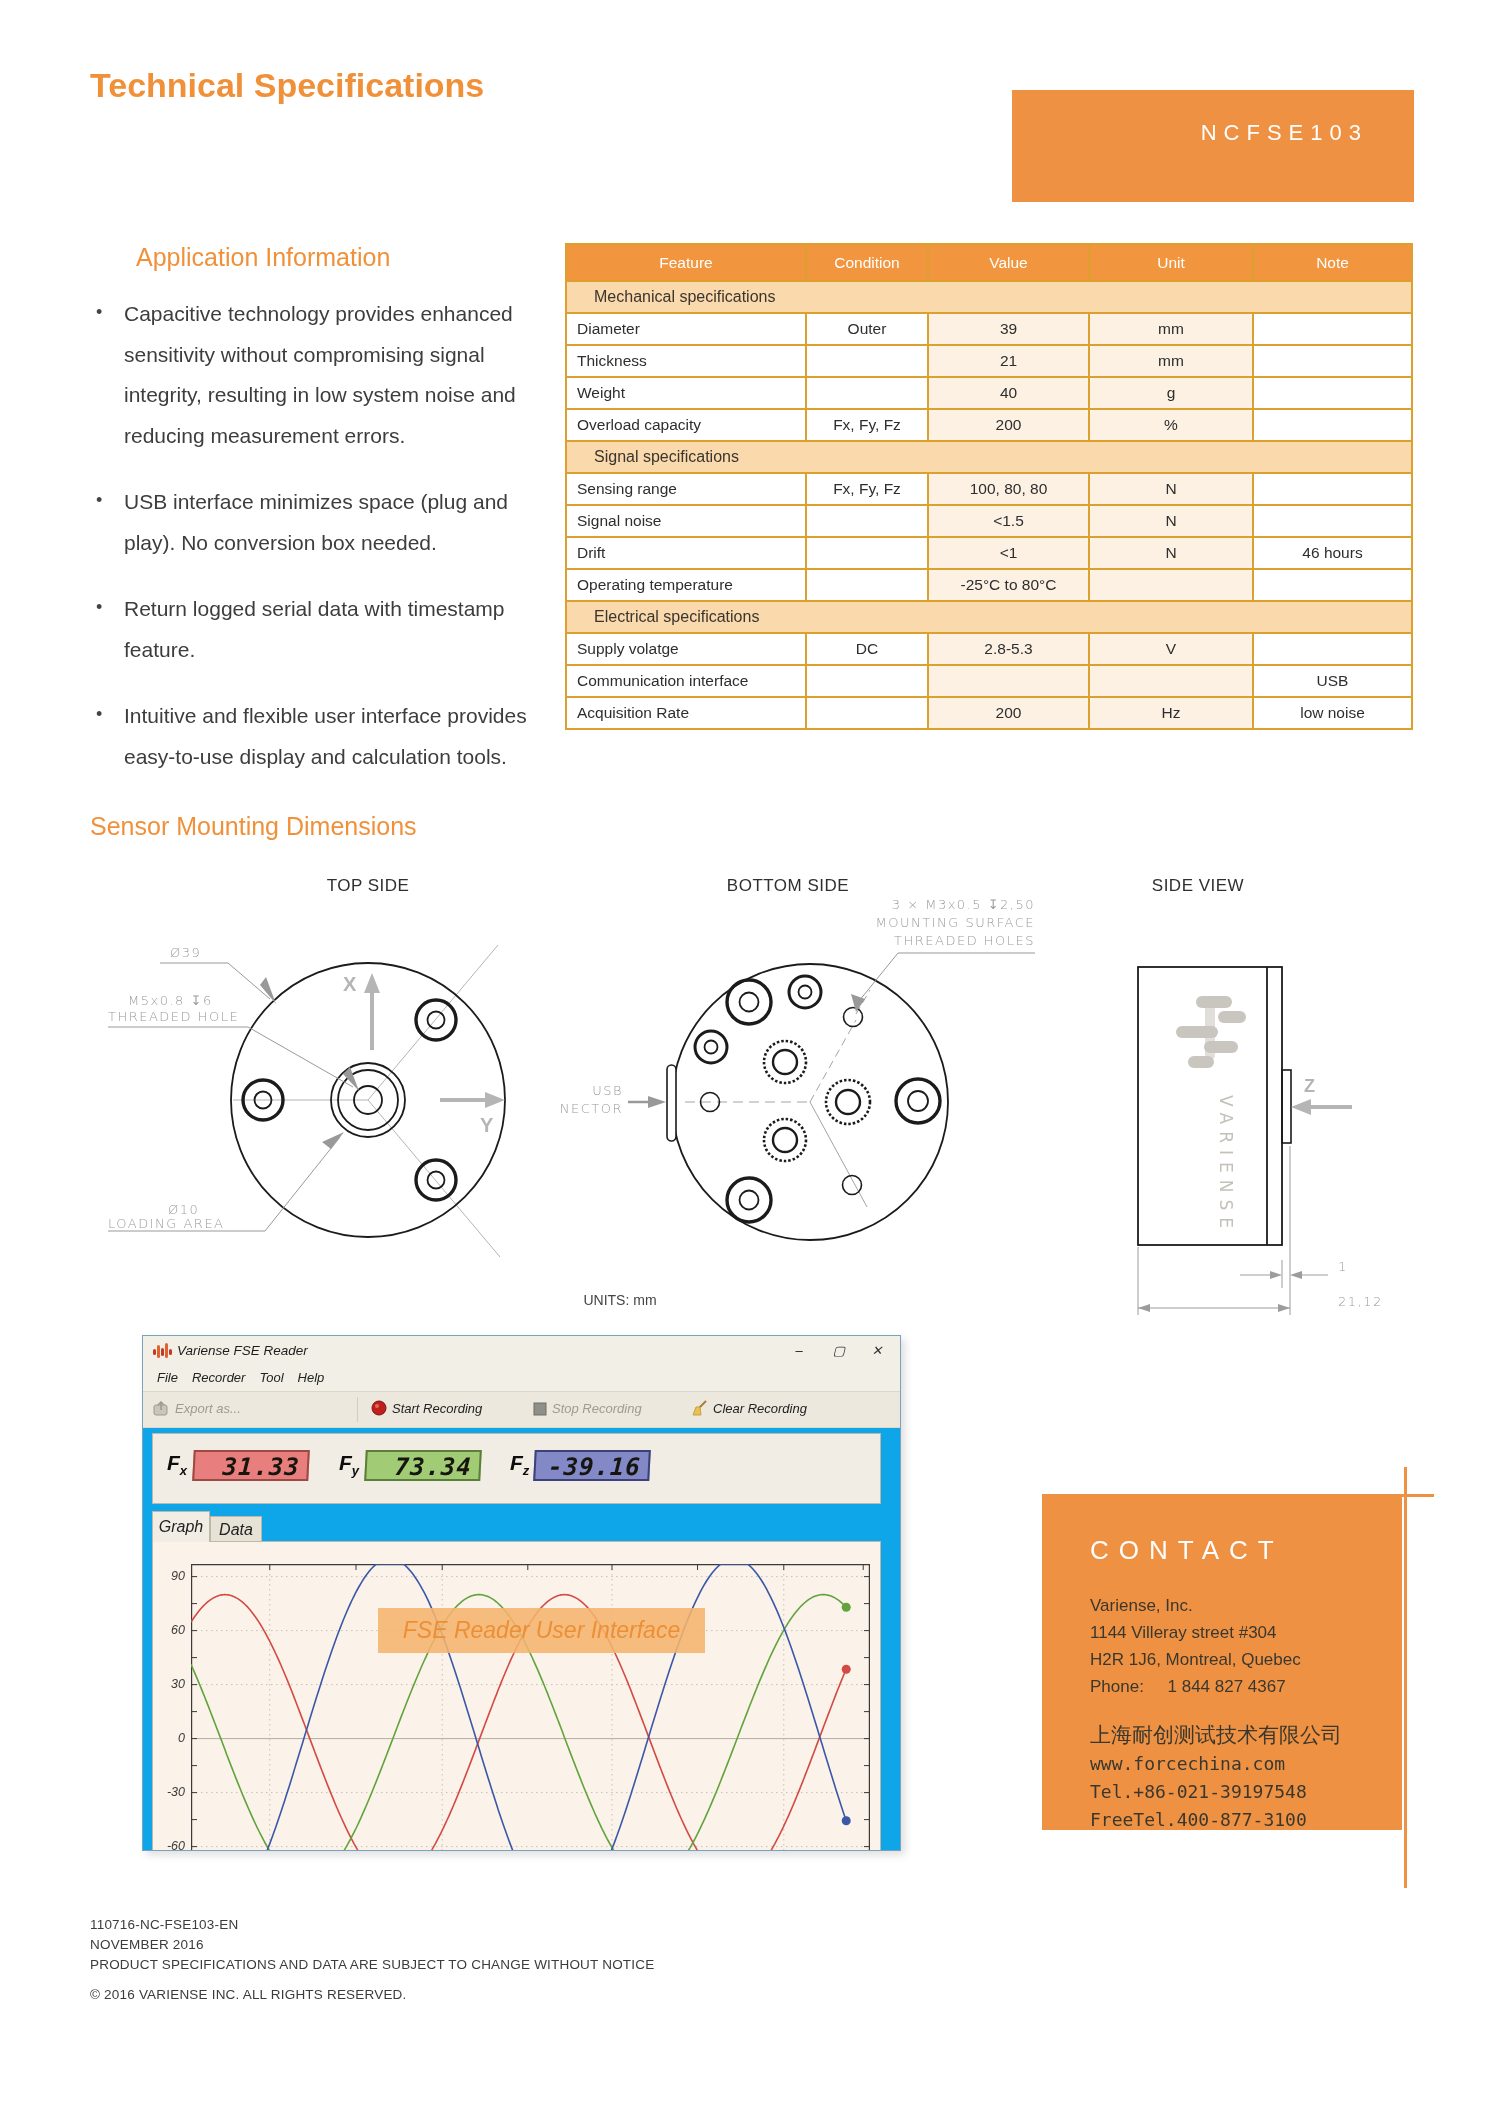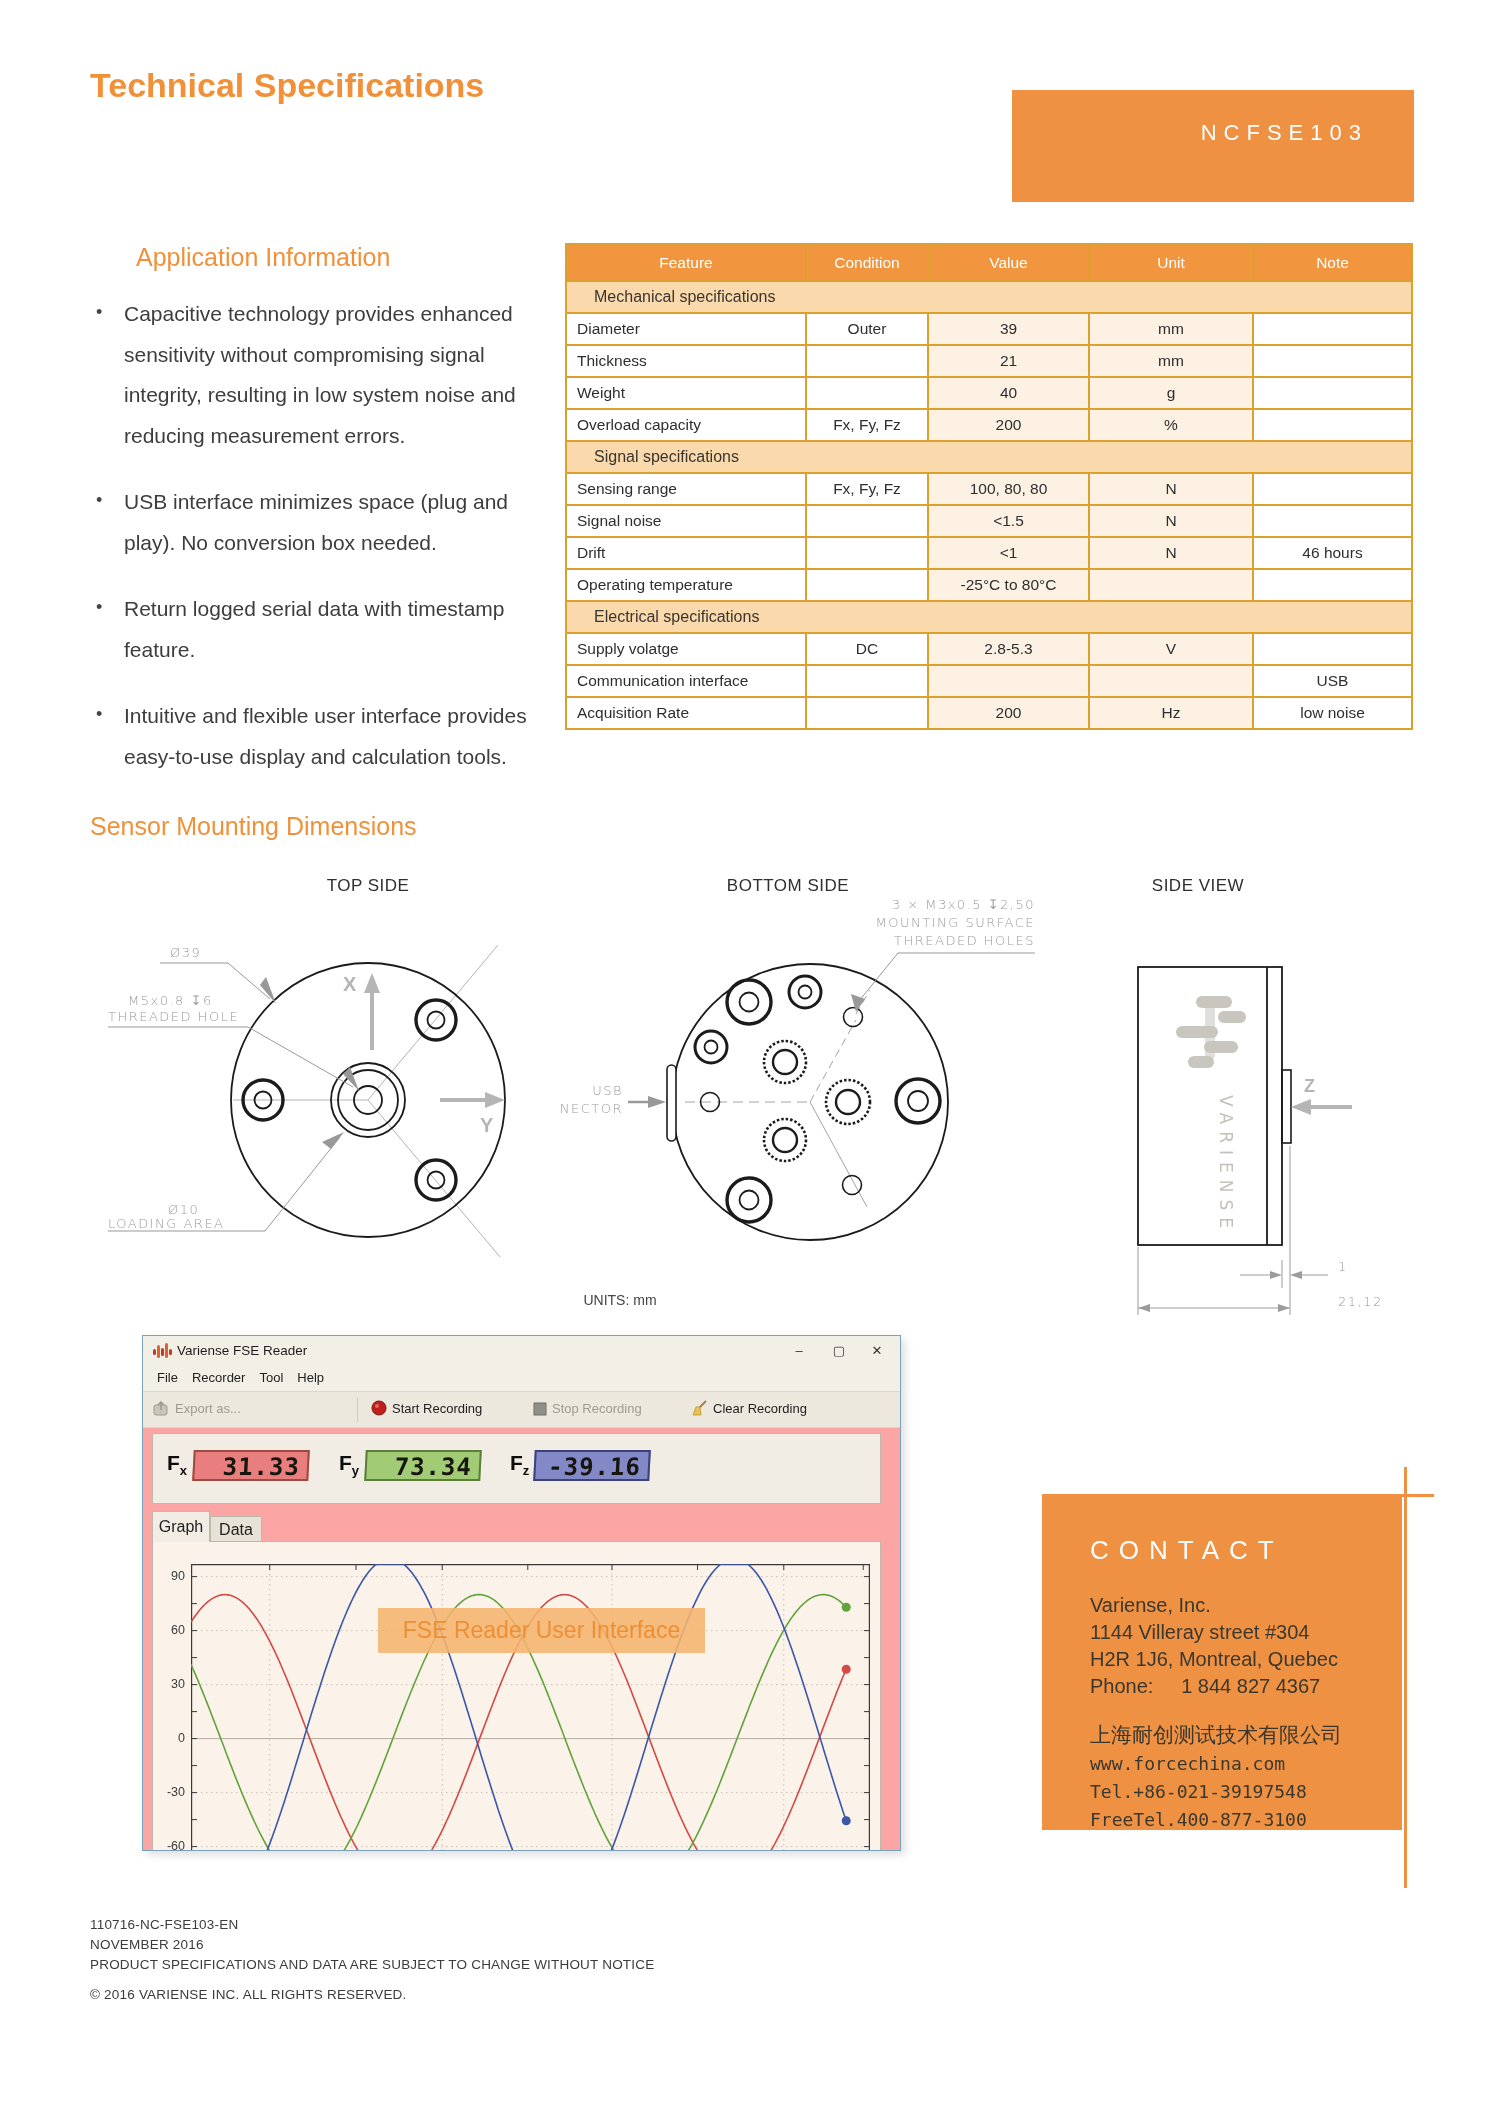--- a/index.html
+++ b/index.html
@@ -25,22 +25,22 @@
   table.spec th:first-child{border-left:2px solid #dca02e;}
   table.spec td{border:2px solid #dca02e;height:30px;padding:0;text-align:center;background:#fff;}
   table.spec td.feat{text-align:left;padding-left:10px;}
   table.spec td.val,table.spec td.unit{background:#fcf1e3;border-radius:6px;}
   table.spec tr.sect td{background:#fad9ad;text-align:left;padding-left:27px;font-size:16px;color:#3a352d;}
   
   .view-label{font-size:17px;color:#2f2f2f;letter-spacing:0.5px;text-align:center;width:220px;}
   .units-note{font-size:14px;color:#444;}
   .tech{font-family:"DejaVu Sans",sans-serif;font-weight:300;letter-spacing:1.5px;fill:#9b9b9b;font-size:13px;}
   
-  .fse{width:757px;height:514px;background:#fca5a5;border:1px solid #7ba2bc;
-       box-shadow:4px 4px 8px rgba(0,0,0,0.13);overflow:hidden;font-size:13px;color:#222;}
+  .fse{width:757px;height:514px;background:#0ea5e9;border:1px solid #7ba2bc;
+       box-shadow:4px 4px 8px rgba(0,0,0,0.13);overflow:hidden;font-size:13px;color:#222;font-style:italic;}
   .titlebar{position:absolute;left:0;top:0;right:0;height:30px;background:#f2efe6;}
   .titlebar .ttl{position:absolute;left:34px;top:7px;font-size:13.5px;color:#1d1d1d;}
   .winbtn{position:absolute;top:4px;width:30px;height:22px;text-align:center;line-height:22px;
           font-size:13px;color:#333;cursor:default;}
   .menubar{position:absolute;left:0;top:30px;right:0;height:25px;background:#f2efe6;}
   .menubar span{display:inline-block;margin:4px 0 0 14px;font-size:13px;color:#222;}
   .toolbar{position:absolute;left:0;top:55px;right:0;height:35px;background:#ece8de;
            border-top:1px solid #dcd7c9;border-bottom:1px solid #dcd7c9;}
   .tool{position:absolute;top:6px;height:22px;line-height:22px;font-size:13px;color:#222;white-space:nowrap;}
   .tool.disabled{color:#9e9b90;}
@@ -58,21 +58,21 @@
   .tab.active{background:#f1ede4;border-bottom:none;z-index:3;}
   .tab.idle{background:#e7e2d6;}
   .graph-panel{position:absolute;left:9px;top:205px;width:727px;height:309px;
                border:1px solid #bcb8aa;background:#fbf2e9;overflow:hidden;}
   .ylab{position:absolute;width:30px;text-align:right;font-size:12.5px;color:#3c3c3c;}
   .overlay-cap{position:absolute;left:225px;top:66px;width:327px;height:45px;background:rgba(244,180,110,0.88);
                color:#ec8f35;font-size:23px;text-align:center;line-height:45px;}
   
   .contact{width:360px;height:333px;background:#ef9143;box-sizing:border-box;padding:38px 8px 0 48px;color:#3a382e;}
   .contact .chead{color:#fff;font-size:26px;letter-spacing:10px;font-weight:400;margin-bottom:26px;}
-  .contact .line{font-size:20px;line-height:27px;white-space:pre;}
+  .contact .line{font-size:17px;line-height:27px;white-space:pre;}
   .contact .cn{font-size:21px;line-height:30px;margin-top:20px;font-family:"DejaVu Sans",sans-serif;}
   .contact .mono{font-family:"DejaVu Sans Mono",monospace;font-size:18px;line-height:28px;}
   .decor{background:#ef9143;}
   
   .footer div{font-size:13.5px;color:#3c3c3c;letter-spacing:0.2px;line-height:20px;}
   .footer .gap{margin-top:10px;}
 </style>
 </head>
 <body>
 

